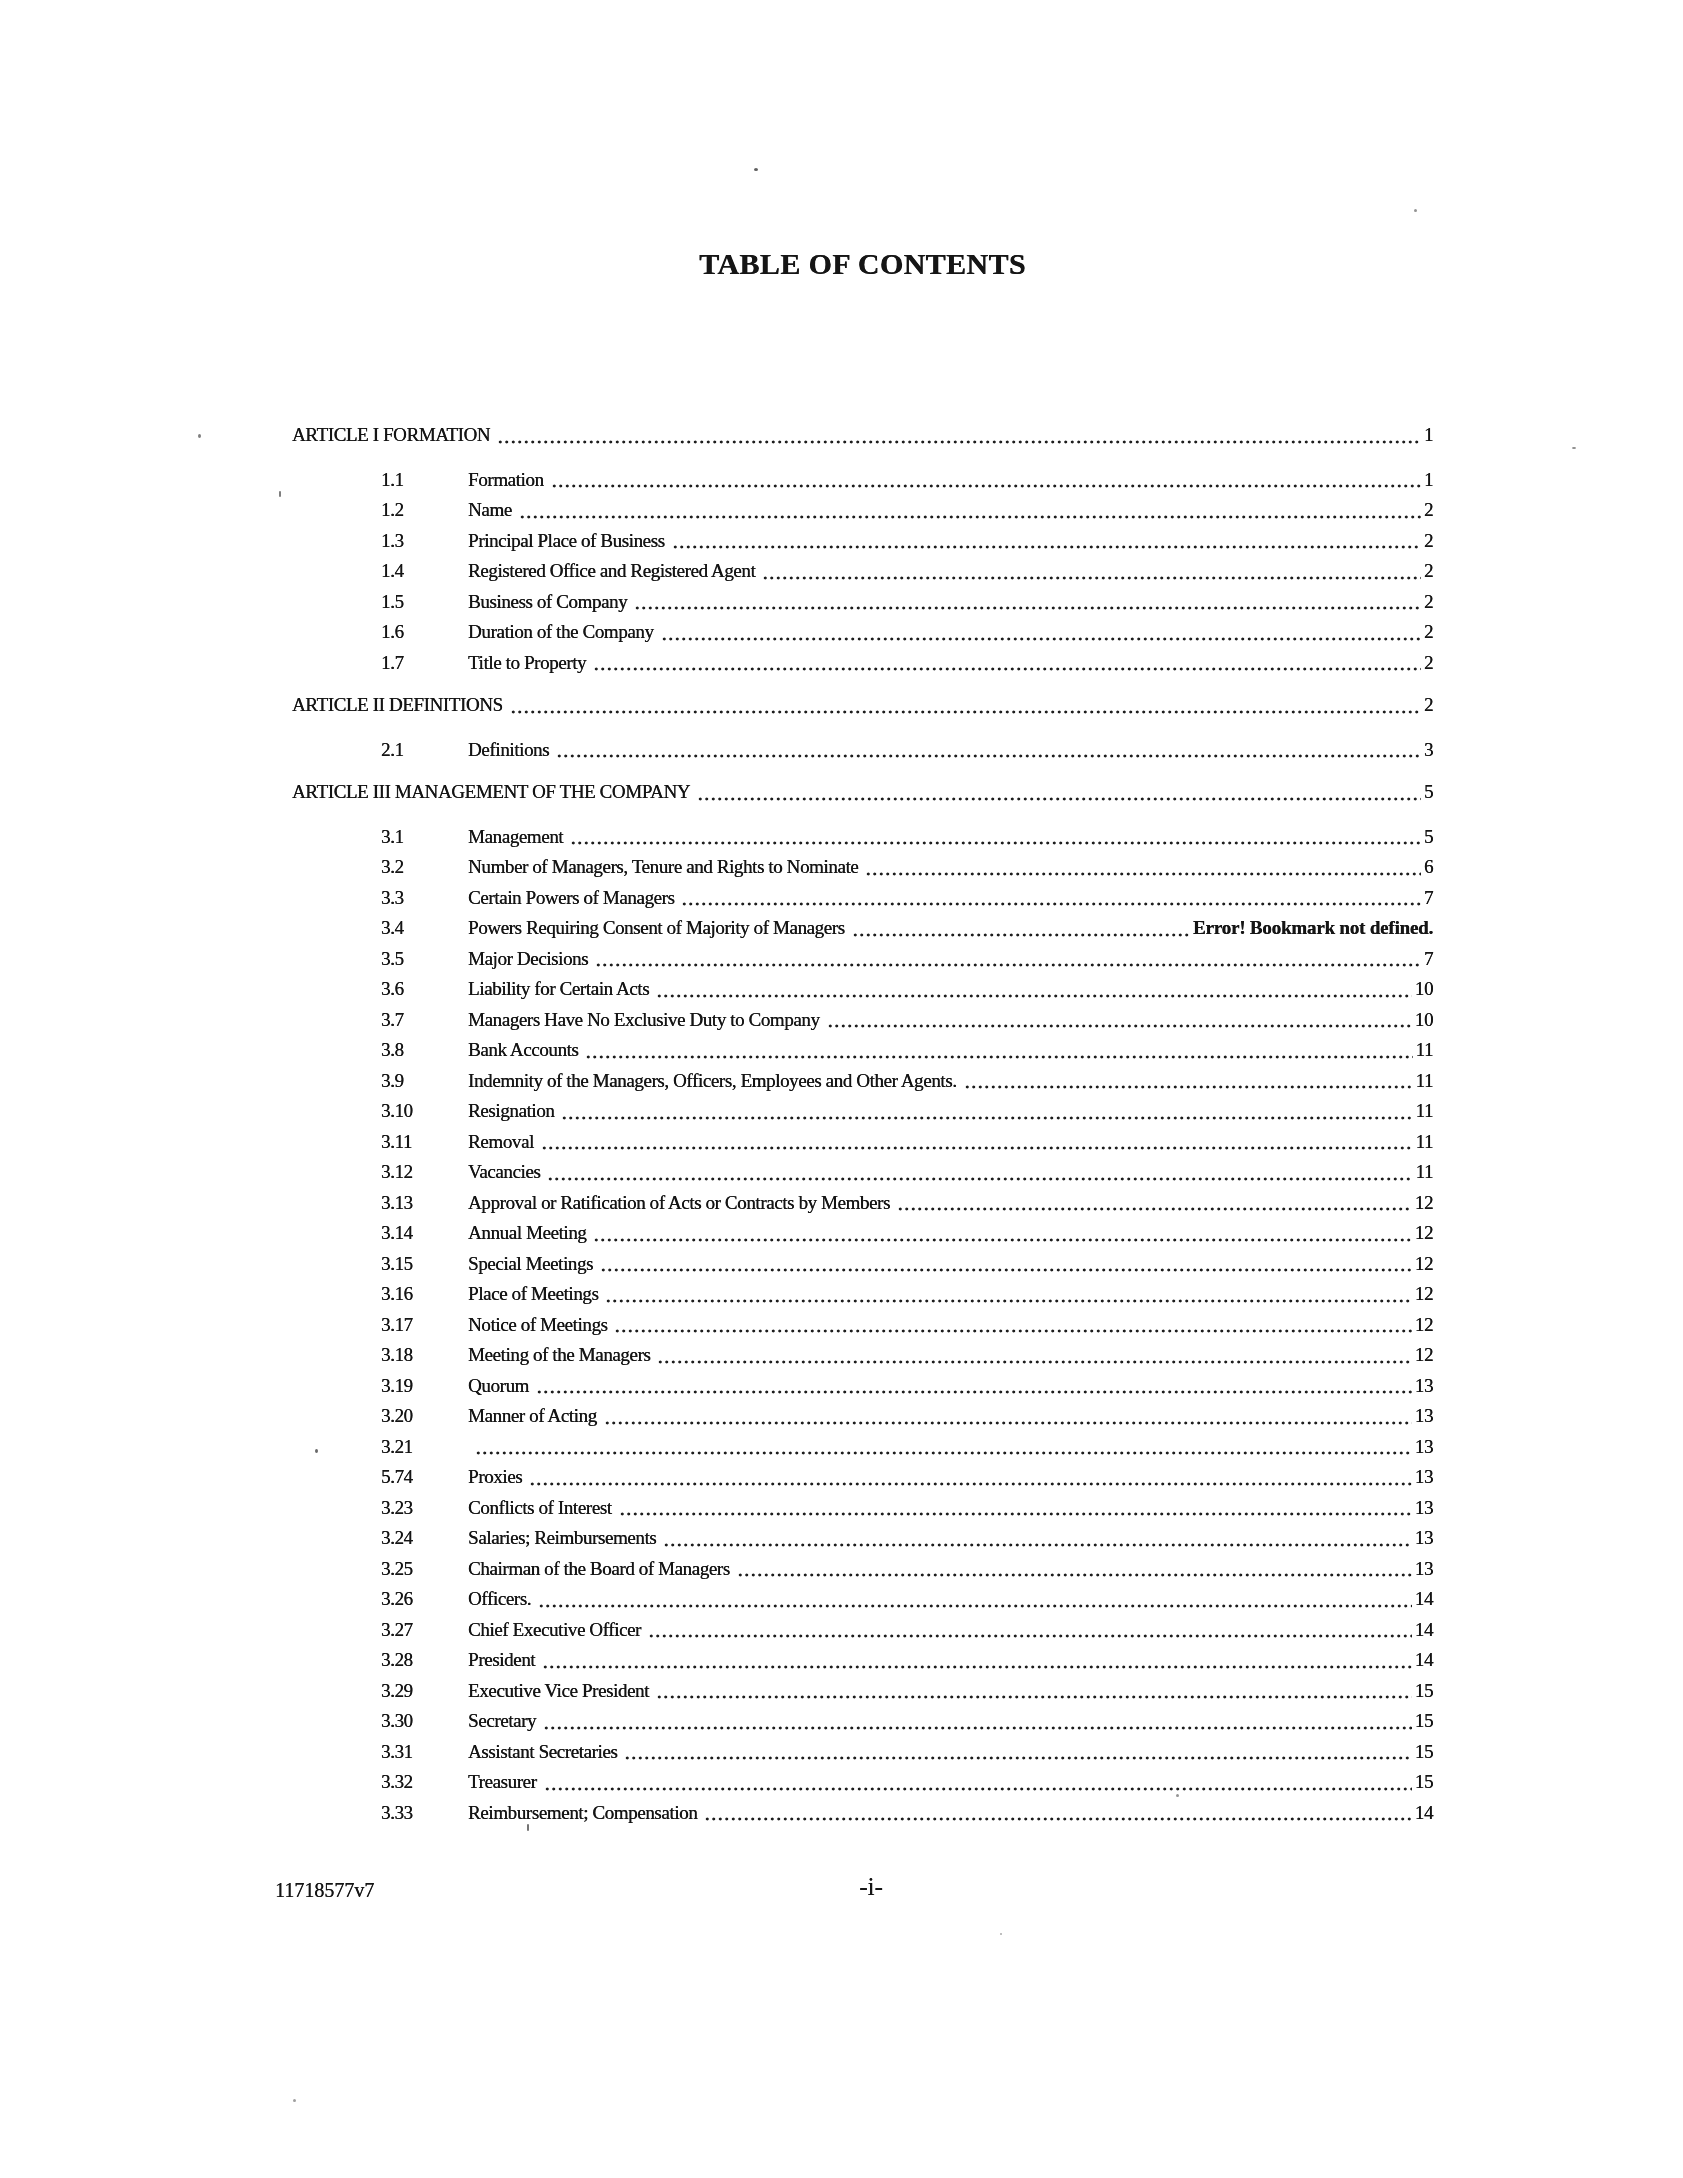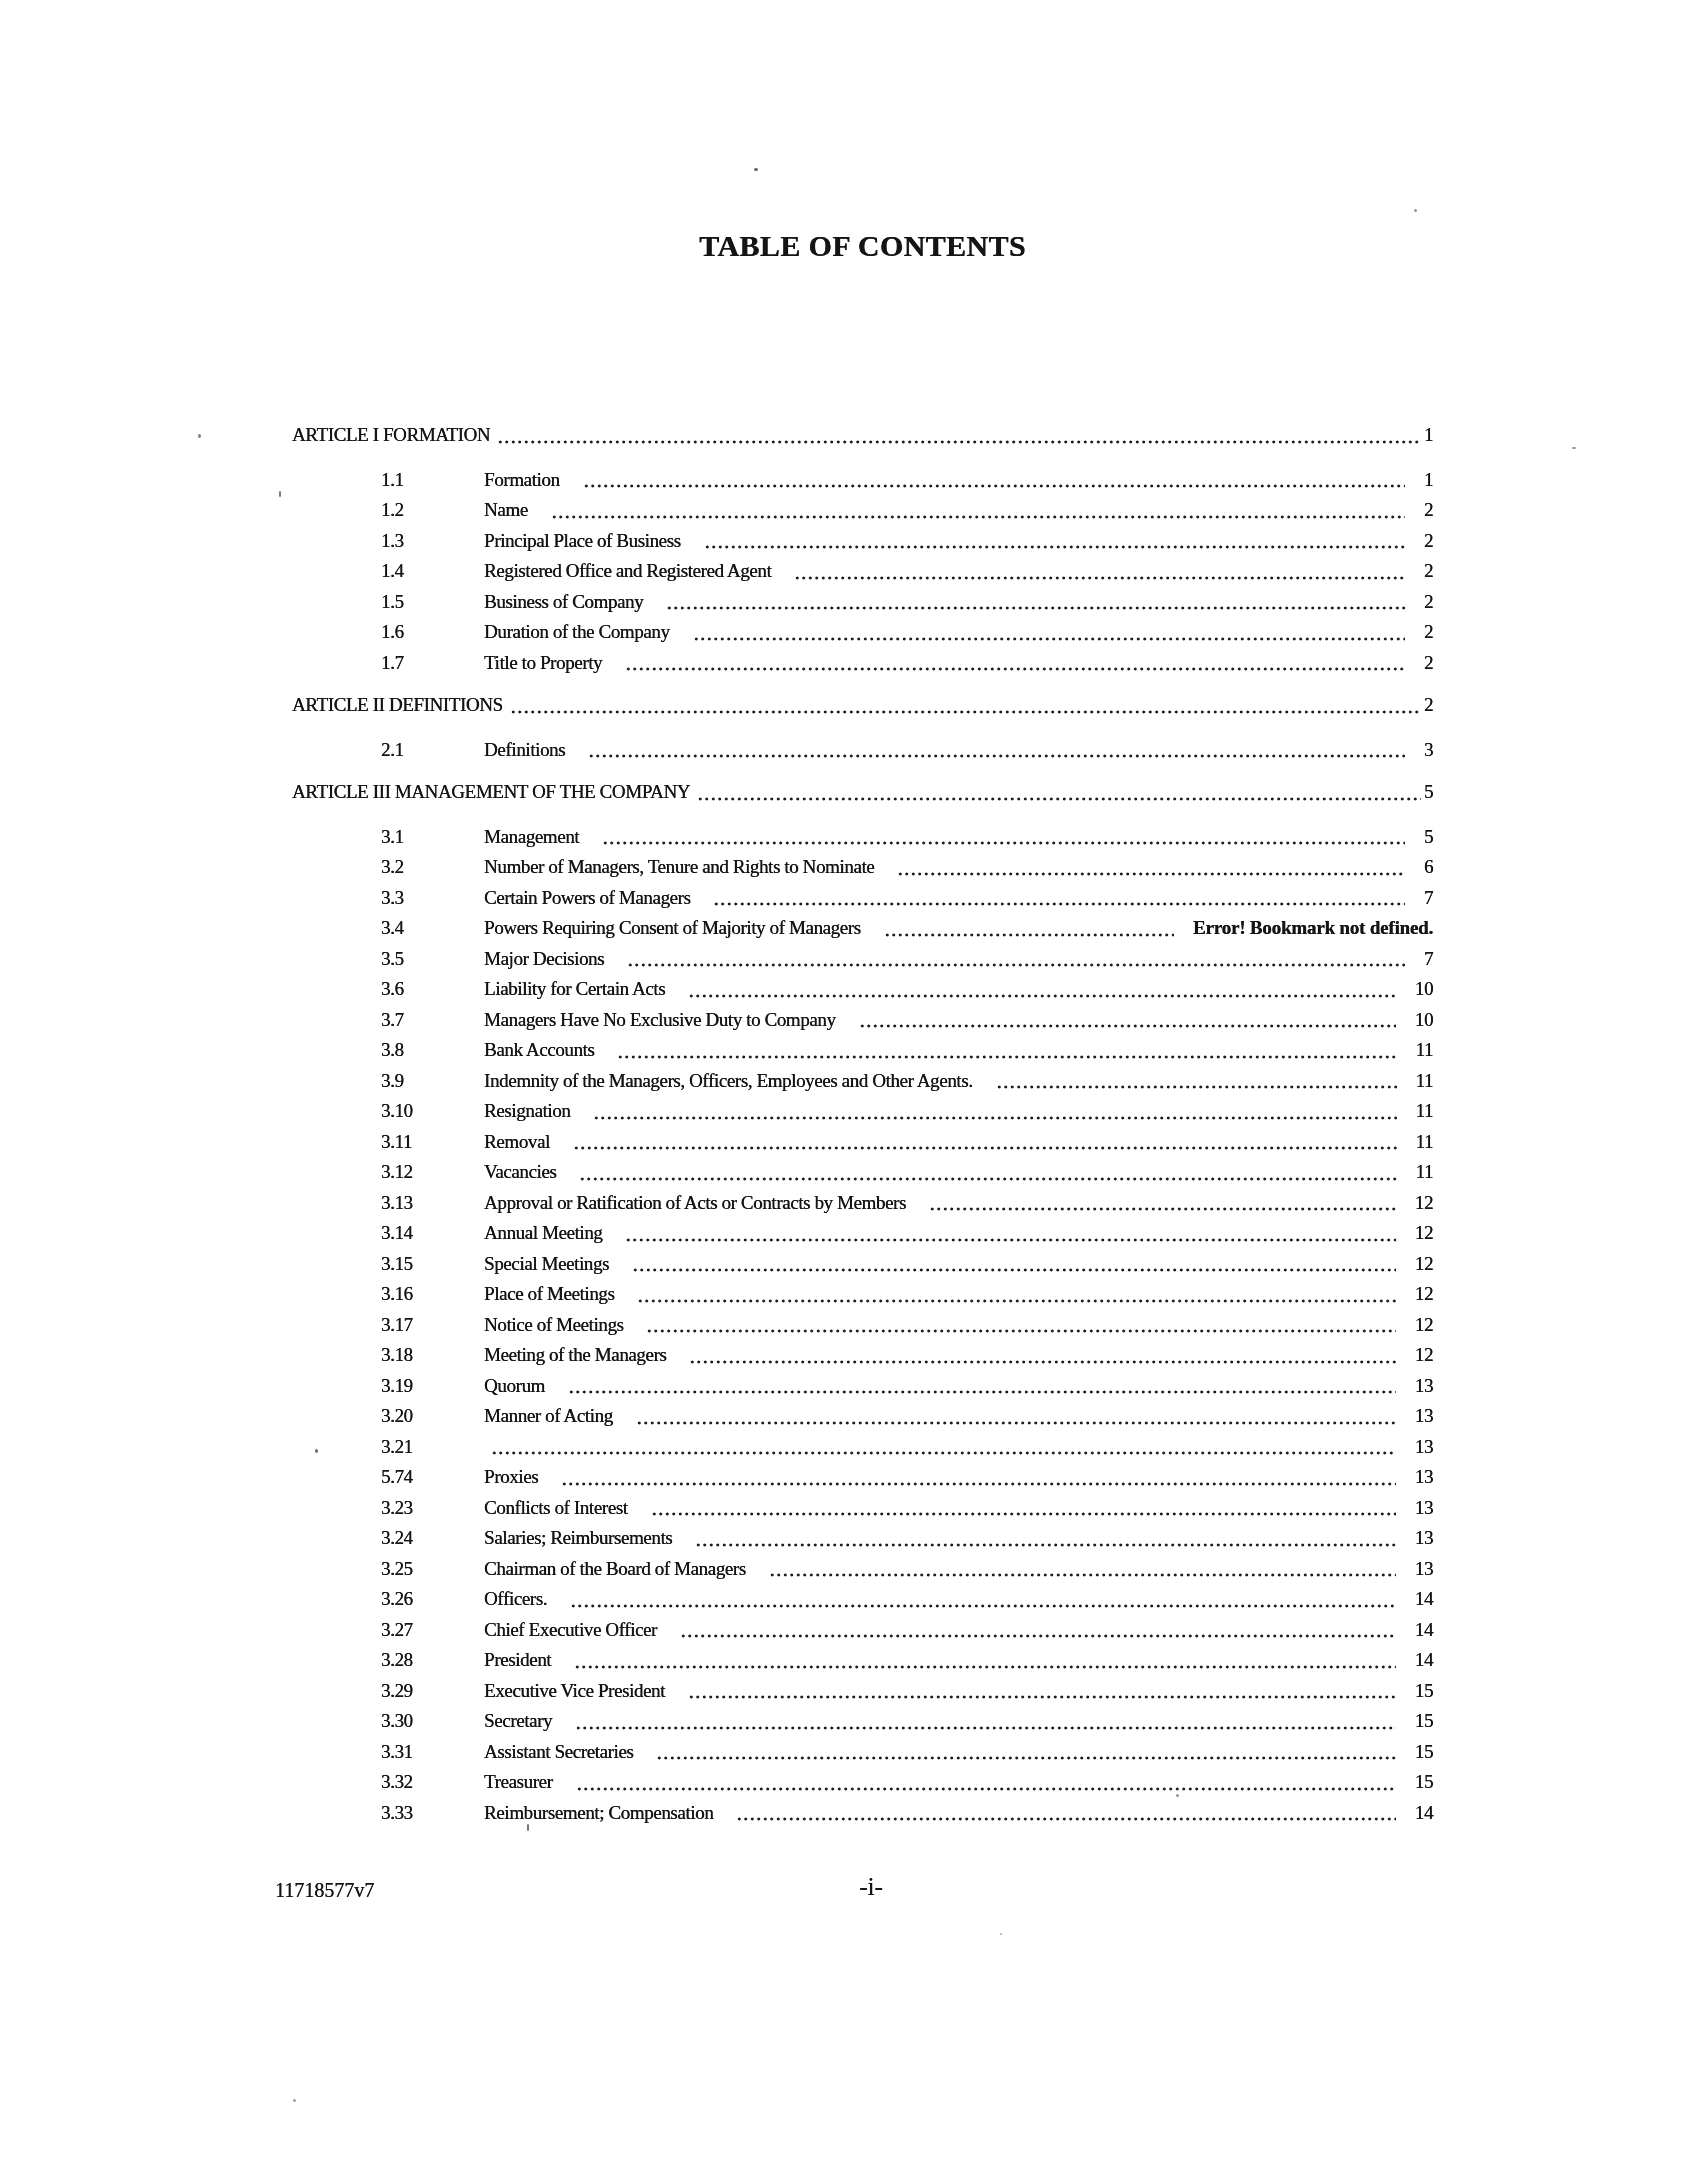--- a/index.html
+++ b/index.html
@@ -6,21 +6,21 @@
   .sheet{
     position:relative;
     width:1683px;height:2178px;
     background:#ffffff;
     overflow:hidden;
     font-family:"Liberation Serif","DejaVu Serif",serif;
     color:#151515;
   }
   .doc-title{
     position:absolute;
-    left:292px;top:229px;width:1141px;
+    left:292px;top:247px;width:1141px;
     text-align:center;
     font-size:30px;font-weight:700;
     letter-spacing:0.4px;
     text-shadow:0.4px 0 0 currentColor;
   }
   .page-col-header{
     position:absolute;
     left:292px;top:310px;width:1129px;
     text-align:right;
     font-size:28px;font-weight:700;
@@ -32,21 +32,21 @@
   }
   .toc-row{
     display:flex;
     align-items:center;
     height:30.5px;
     font-size:19px;
     letter-spacing:-0.4px;
     white-space:nowrap;
     text-shadow:0.3px 0 0 currentColor;
   }
-  .toc-row.section{padding-left:89px;gap:16px;}
+  .toc-row.section{padding-left:89px;}
   .toc-row.article{margin-top:12px;margin-bottom:14px;}
   .toc-row .num{flex:0 0 87px;}
   .toc-row .label{flex:0 0 auto;}
   .toc-row .dots{
     flex:1 1 10px;
     min-width:10px;
     align-self:stretch;
     margin:0 3px 0 7px;
     background-image:radial-gradient(circle,#1d1d1d 1.2px,rgba(0,0,0,0) 1.8px);
     background-size:6.5px 4px;

